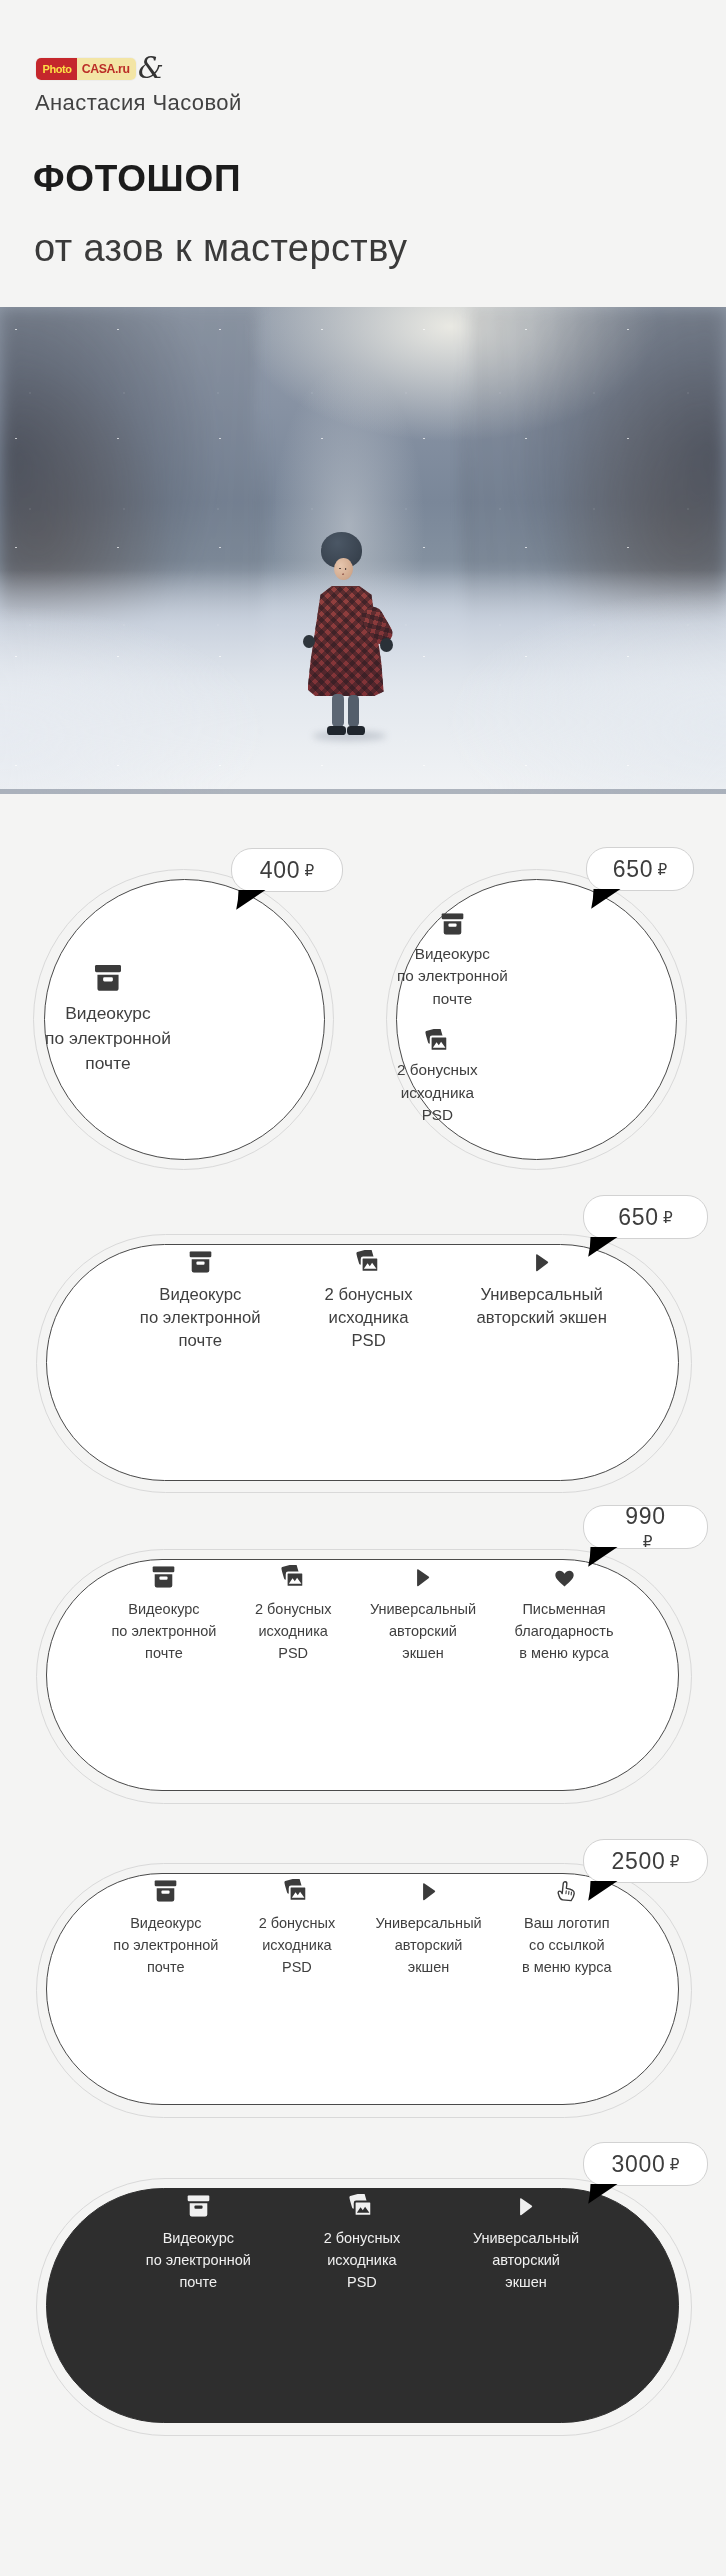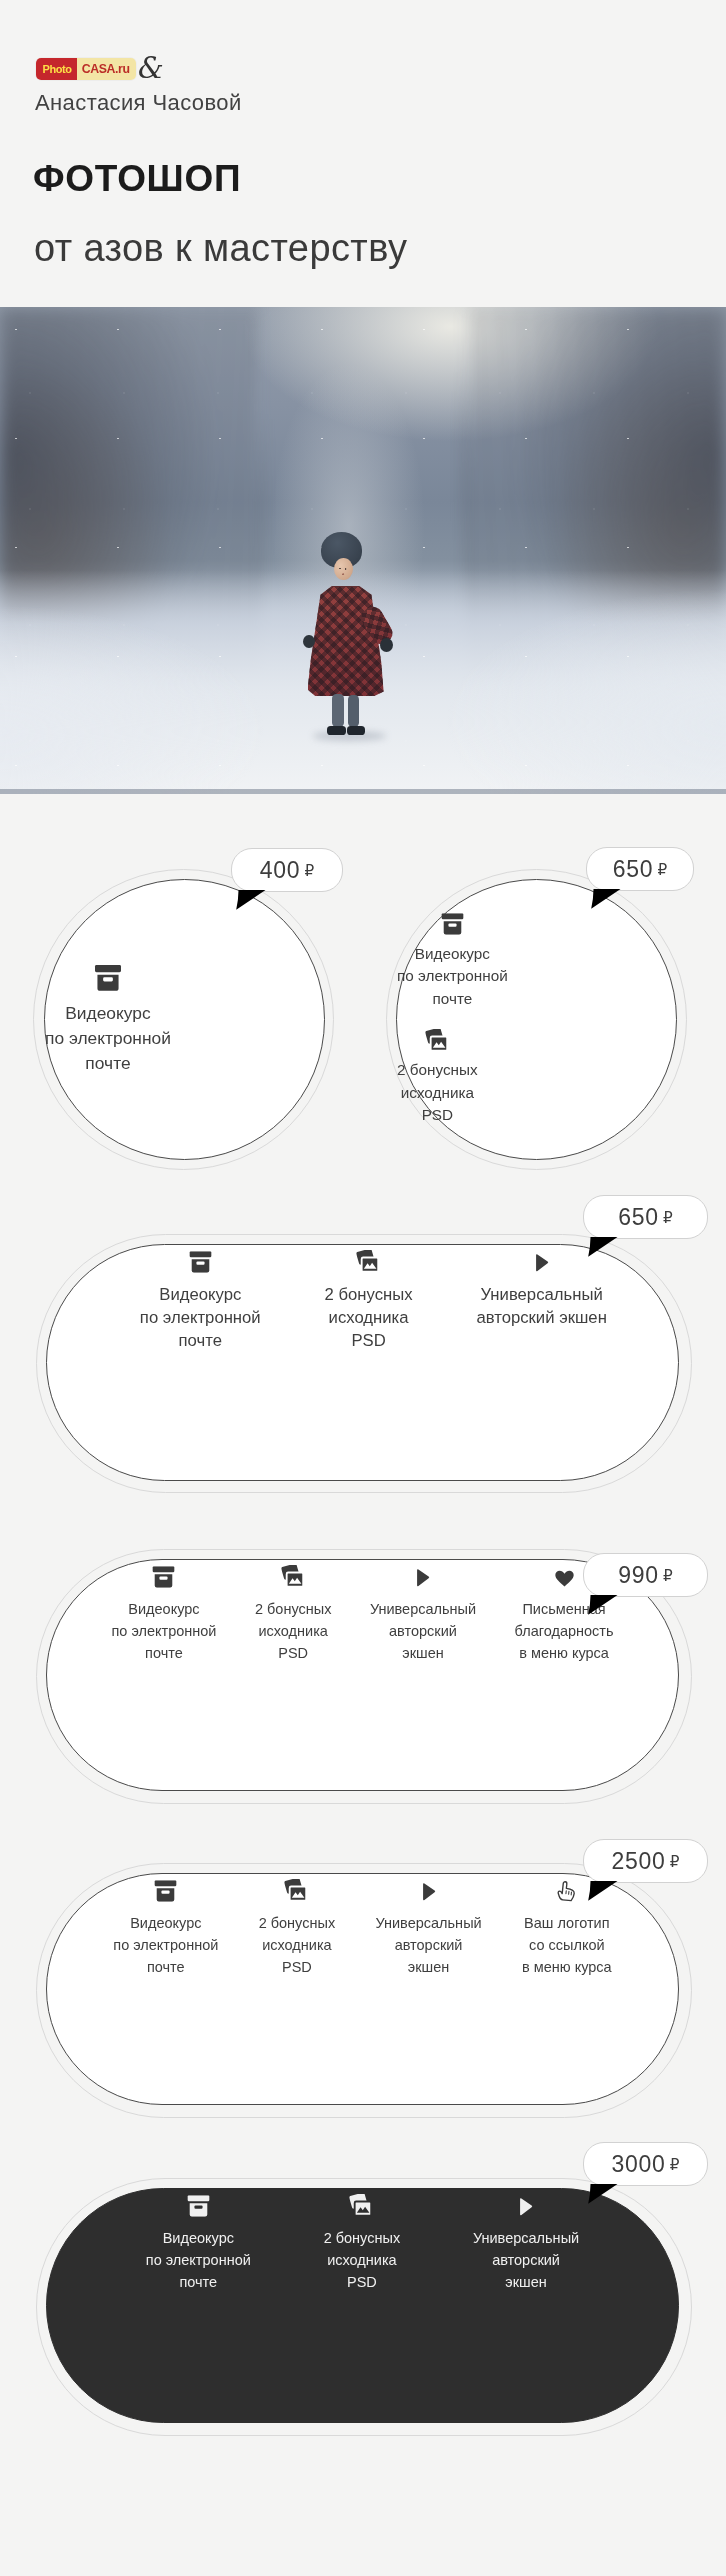--- a/index.html
+++ b/index.html
@@ -100,21 +100,21 @@
   .t3 .label,.t4 .label,.t5 .label{font-size:14.5px;line-height:22px;}
 
   
   .bubble{position:absolute;height:42px;background:#ffffff;border:0.7px solid #d2d2d2;border-radius:21px;
           display:flex;align-items:center;justify-content:center;z-index:5;}
   .price{font-size:23px;color:#3d3d3d;letter-spacing:0.7px;}
   .rub{font-size:15.3px;color:#3d3d3d;margin-left:4.4px;padding-top:2.2px;}
   .t0 .bubble{left:231px;top:848px;width:110px;}
   .t1 .bubble{left:586px;top:847px;width:106px;}
   .t2 .bubble{left:583px;top:1195px;width:123px;}
-  .t3 .bubble{left:583px;top:1553px;width:123px;}
+  .t3 .bubble{left:583px;top:1505px;width:123px;flex-direction:column;}
   .t4 .bubble{left:583px;top:1823px;width:123px;margin-top:16px;}
   .t5 .bubble{left:583px;top:2142px;width:123px;}
   .tail{position:absolute;left:1.5px;top:calc(100% - 0.7px);overflow:visible;}
 
   
   .i-box{width:23px;height:22px;}
   .t0 .i-box{width:28px;height:26px;}
   .i-photos{width:25px;height:23px;}
   .i-play{width:15.3px;height:19.6px;}
   .i-heart{width:21px;height:19px;}

